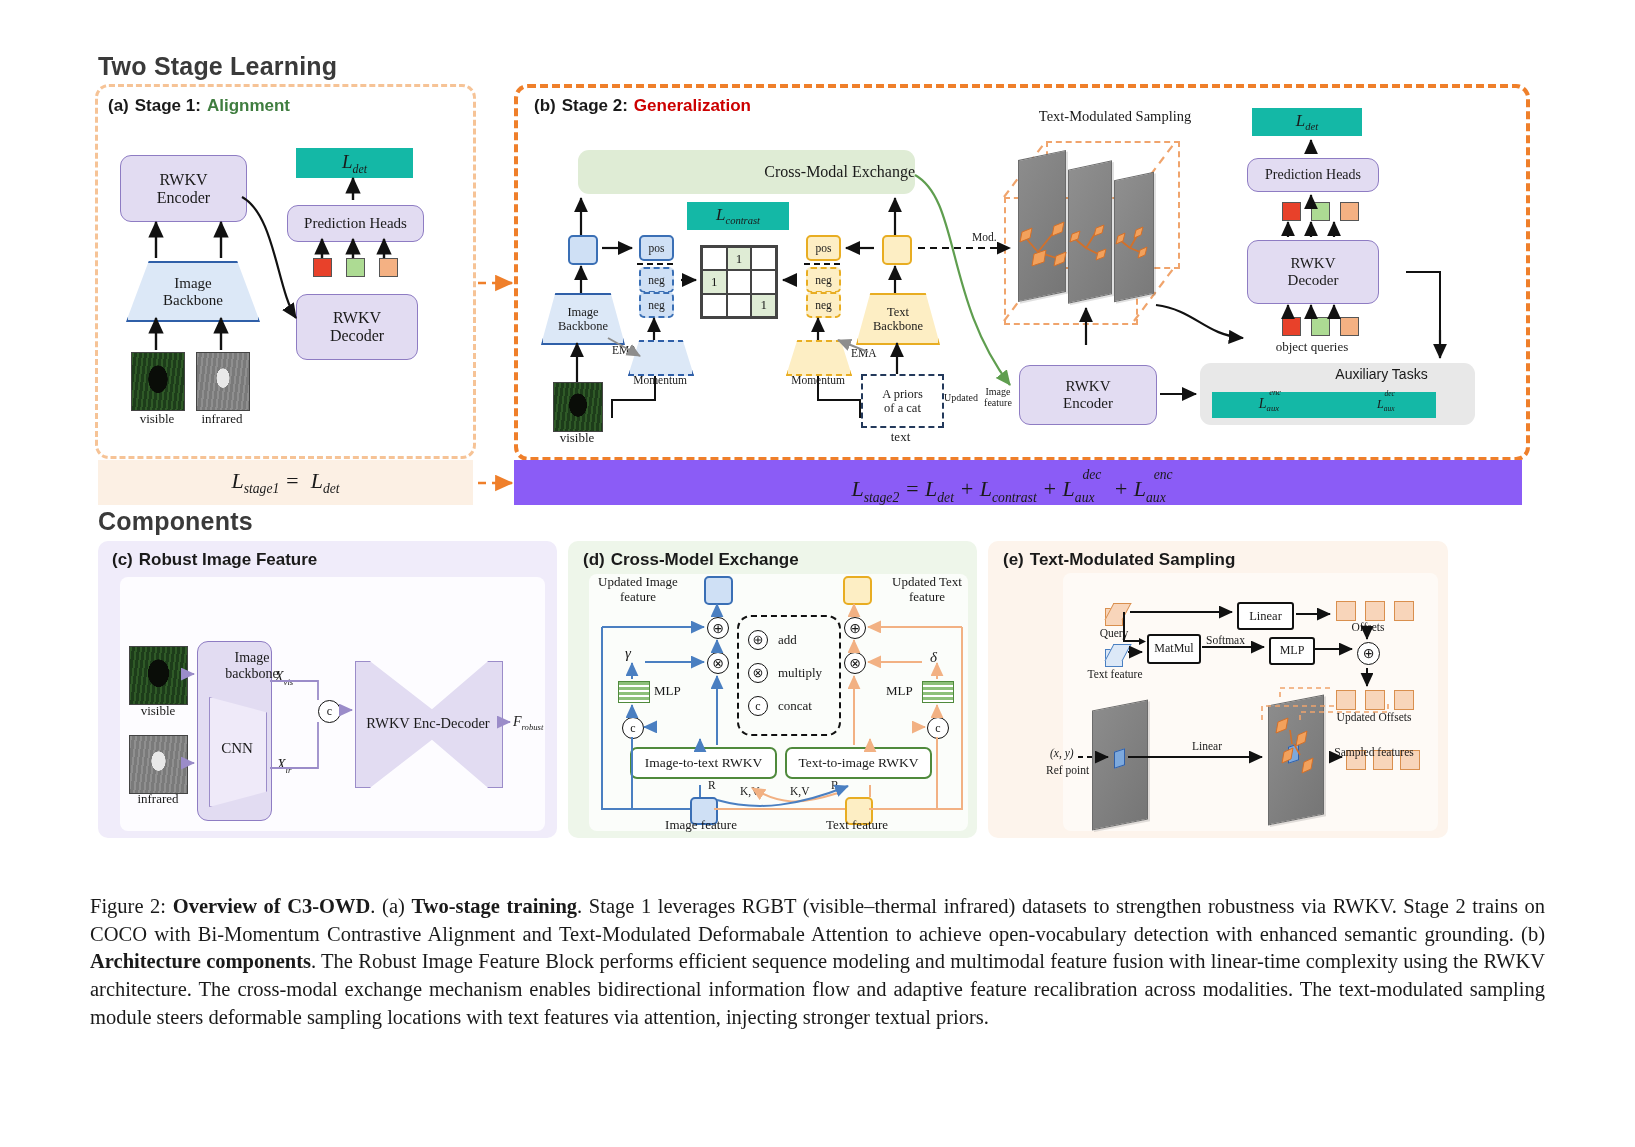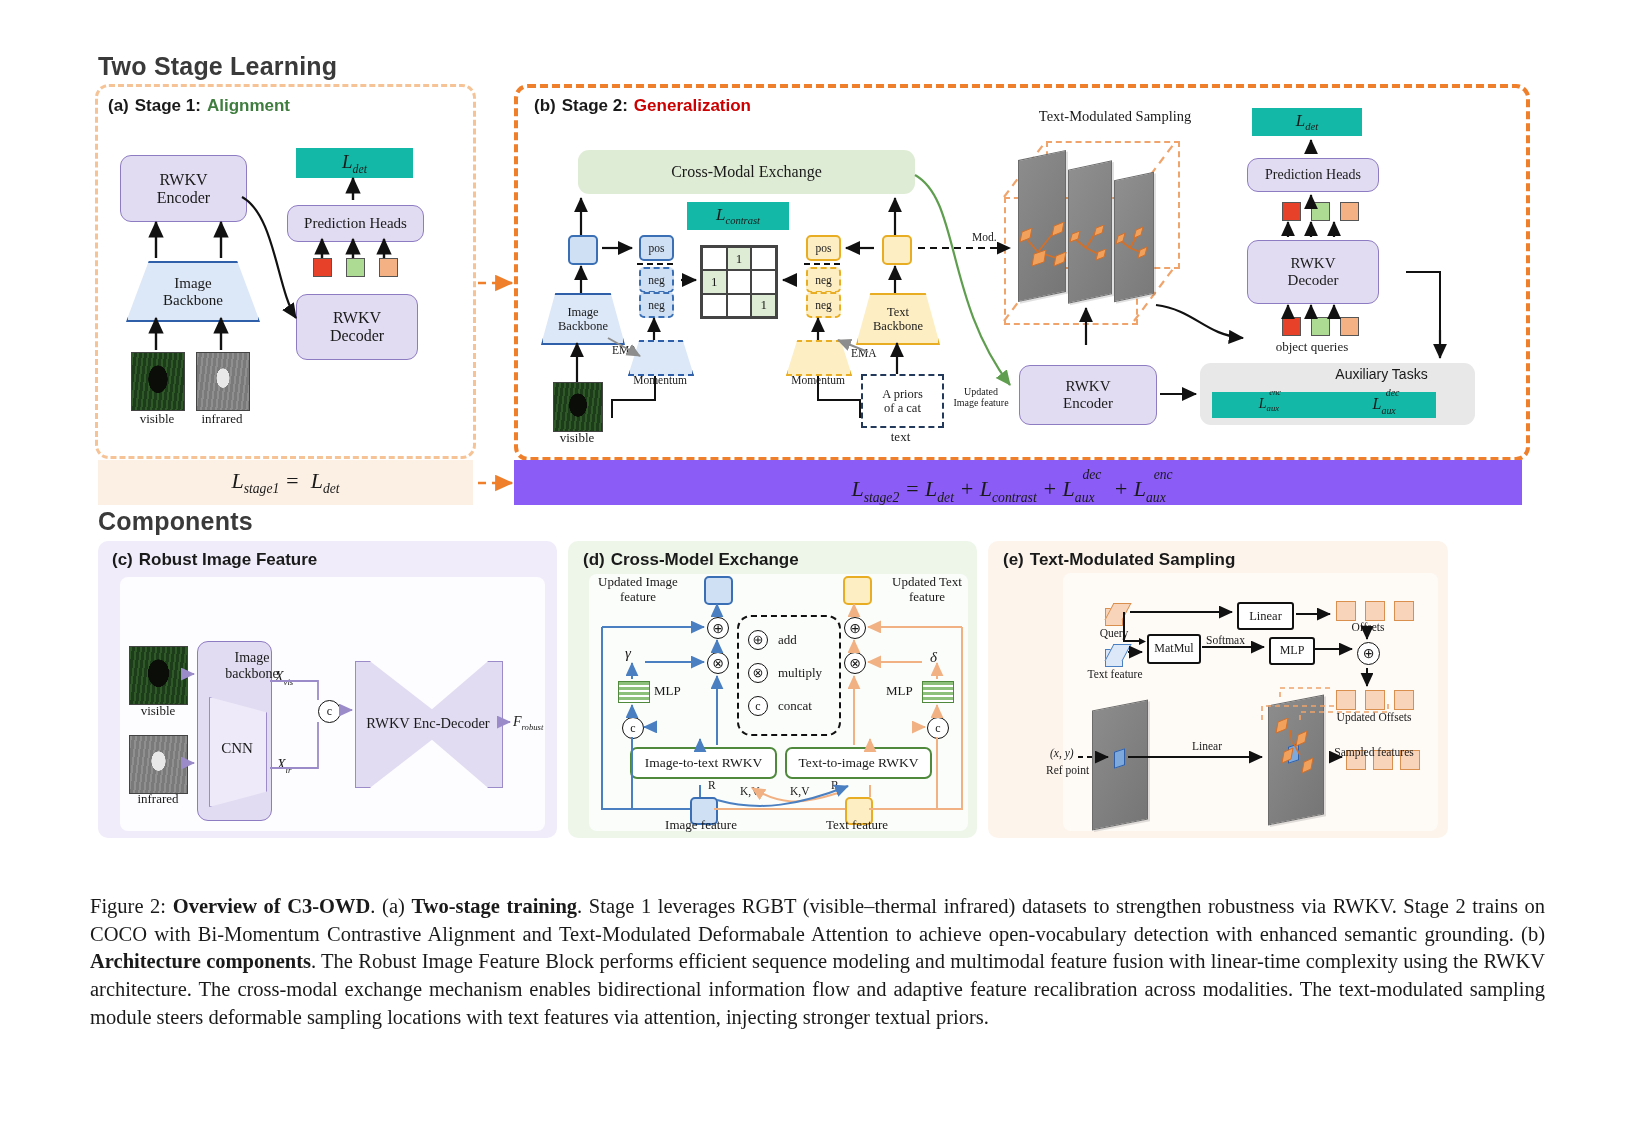--- a/index.html
+++ b/index.html
@@ -15,21 +15,21 @@
   .t-green{color:#3f7d3f;}
   .t-red{color:#cc0000;}
 
   
   .stage1-frame{border:3px dashed #f6c396;border-radius:14px;}
   .stage2-frame{border:4px dashed #ef7f2a;border-radius:14px;}
 
   
   .blk-purple{background:#e2dcf2;border:1.6px solid #8e7cc3;border-radius:11px;}
   .blk-orange{background:#14b8a6;}
-  .blk-green{background:#dfecd5;border-radius:11px;}
+  .blk-green{background:#dfecd5;border-radius:11px;justify-content:flex-end;}
   .blk-grey{background:#e8e8e8;border-radius:11px;}
   .blk-peach-lite{background:#fcf0e4;}
   .blk-peach{background:#8b5cf6;align-items:flex-end;}
 
   
   .sq{width:17px;height:17px;border:1.4px solid #555;}
   .sq-red{background:#e8412a;}
   .sq-green{background:#addb93;}
   .sq-tan{background:#f4b183;}
 
@@ -337,34 +337,34 @@
   <span class="sq sq-tan"></span>
 </div>
 <div class="abs ctr lbl" style="left:1247px;top:340px;width:130px;">
     <span>object queries</span>
   </div>
 
 <div class="abs blk-purple ctr serif" style="left:1019px;top:365px;width:136px;height:58px;font-size:15px;flex-direction:column;">
   <span>RWKV</span>
   <span>Encoder</span>
 </div>
-<div class="abs ctr lbl-xs" style="left:944px;top:386px;width:74px;flex-direction:column;">
+<div class="abs ctr lbl-xs" style="left:944px;top:386px;width:74px;flex-direction:row;">
   <span>Updated</span>
   <span>Image feature</span>
 </div>
 
 <div class="abs blk-grey" style="left:1200px;top:363px;width:275px;height:62px;"></div>
 <div class="abs ctr sans" style="left:1200px;top:367px;width:275px;font-size:14px;">
     <span>Auxiliary Tasks</span>
   </div>
 <div class="abs blk-orange ctr" style="left:1212px;top:392px;width:126px;height:26px;">
   <span class="math" style="font-size:14px;">L<sub>aux</sub><sup style="position:relative;top:-7px;left:-10px;">enc</sup></span>
 </div>
 <div class="abs blk-orange ctr" style="left:1334px;top:392px;width:102px;height:26px;">
-  <span class="math" style="font-size:16px;margin-left:12px;">L<sub>aux</sub><sup style="position:relative;top:-7px;left:-10px;">dec</sup></span>
+  <span class="math" style="font-size:12px;margin-left:12px;">L<sub>aux</sub><sup style="position:relative;top:-7px;left:-10px;">dec</sup></span>
 </div>
 
 <div class="abs blk-peach ctr" style="left:514px;top:460px;width:1008px;height:45px;">
   <span class="math" style="font-size:22px;">L<sub>stage2</sub> = L<sub>det</sub> + L<sub>contrast</sub> + L<sub>aux</sub><sup style="position:relative;top:-9px;left:-12px;">dec</sup>+ L<sub>aux</sub><sup style="position:relative;top:-9px;left:-12px;">enc</sup></span>
 </div>
 
 <svg width="1635" height="1147" style="z-index:3">
   <g stroke="#111" stroke-width="2.2" fill="none" marker-end="url(#ab)">
     <line x1="581" y1="235" x2="581" y2="198"></line>
     <line x1="581" y1="293" x2="581" y2="266"></line>

